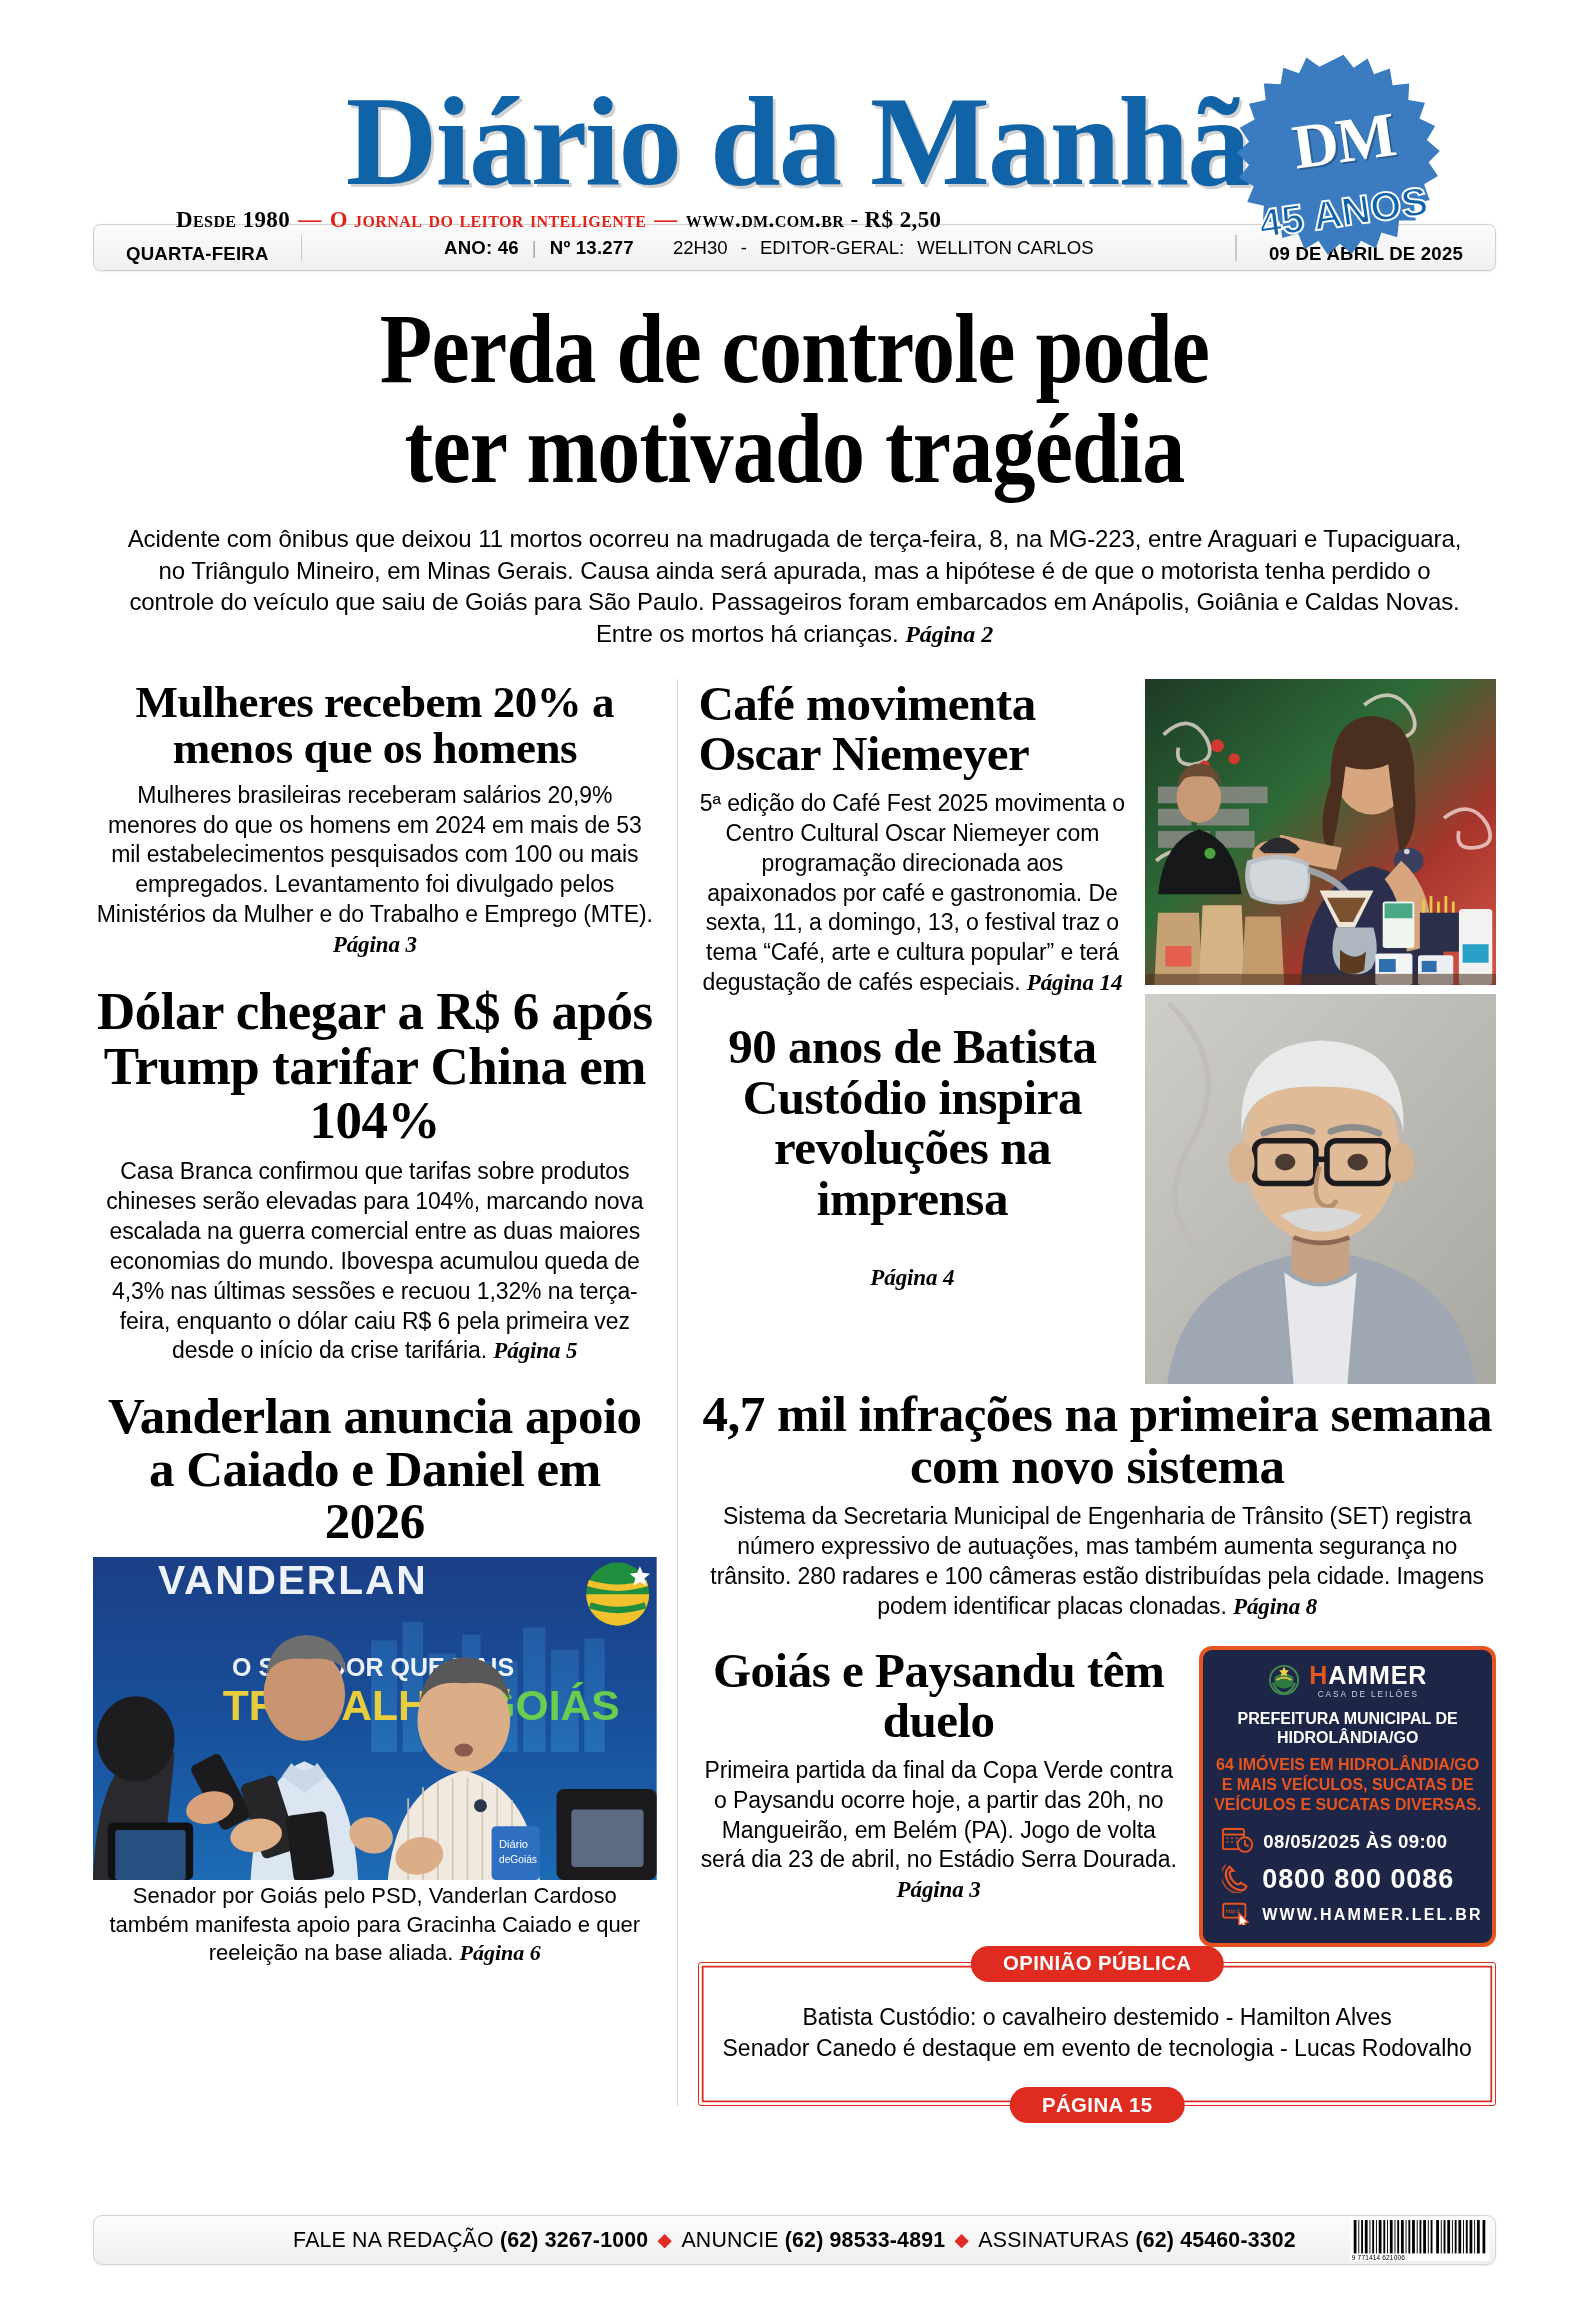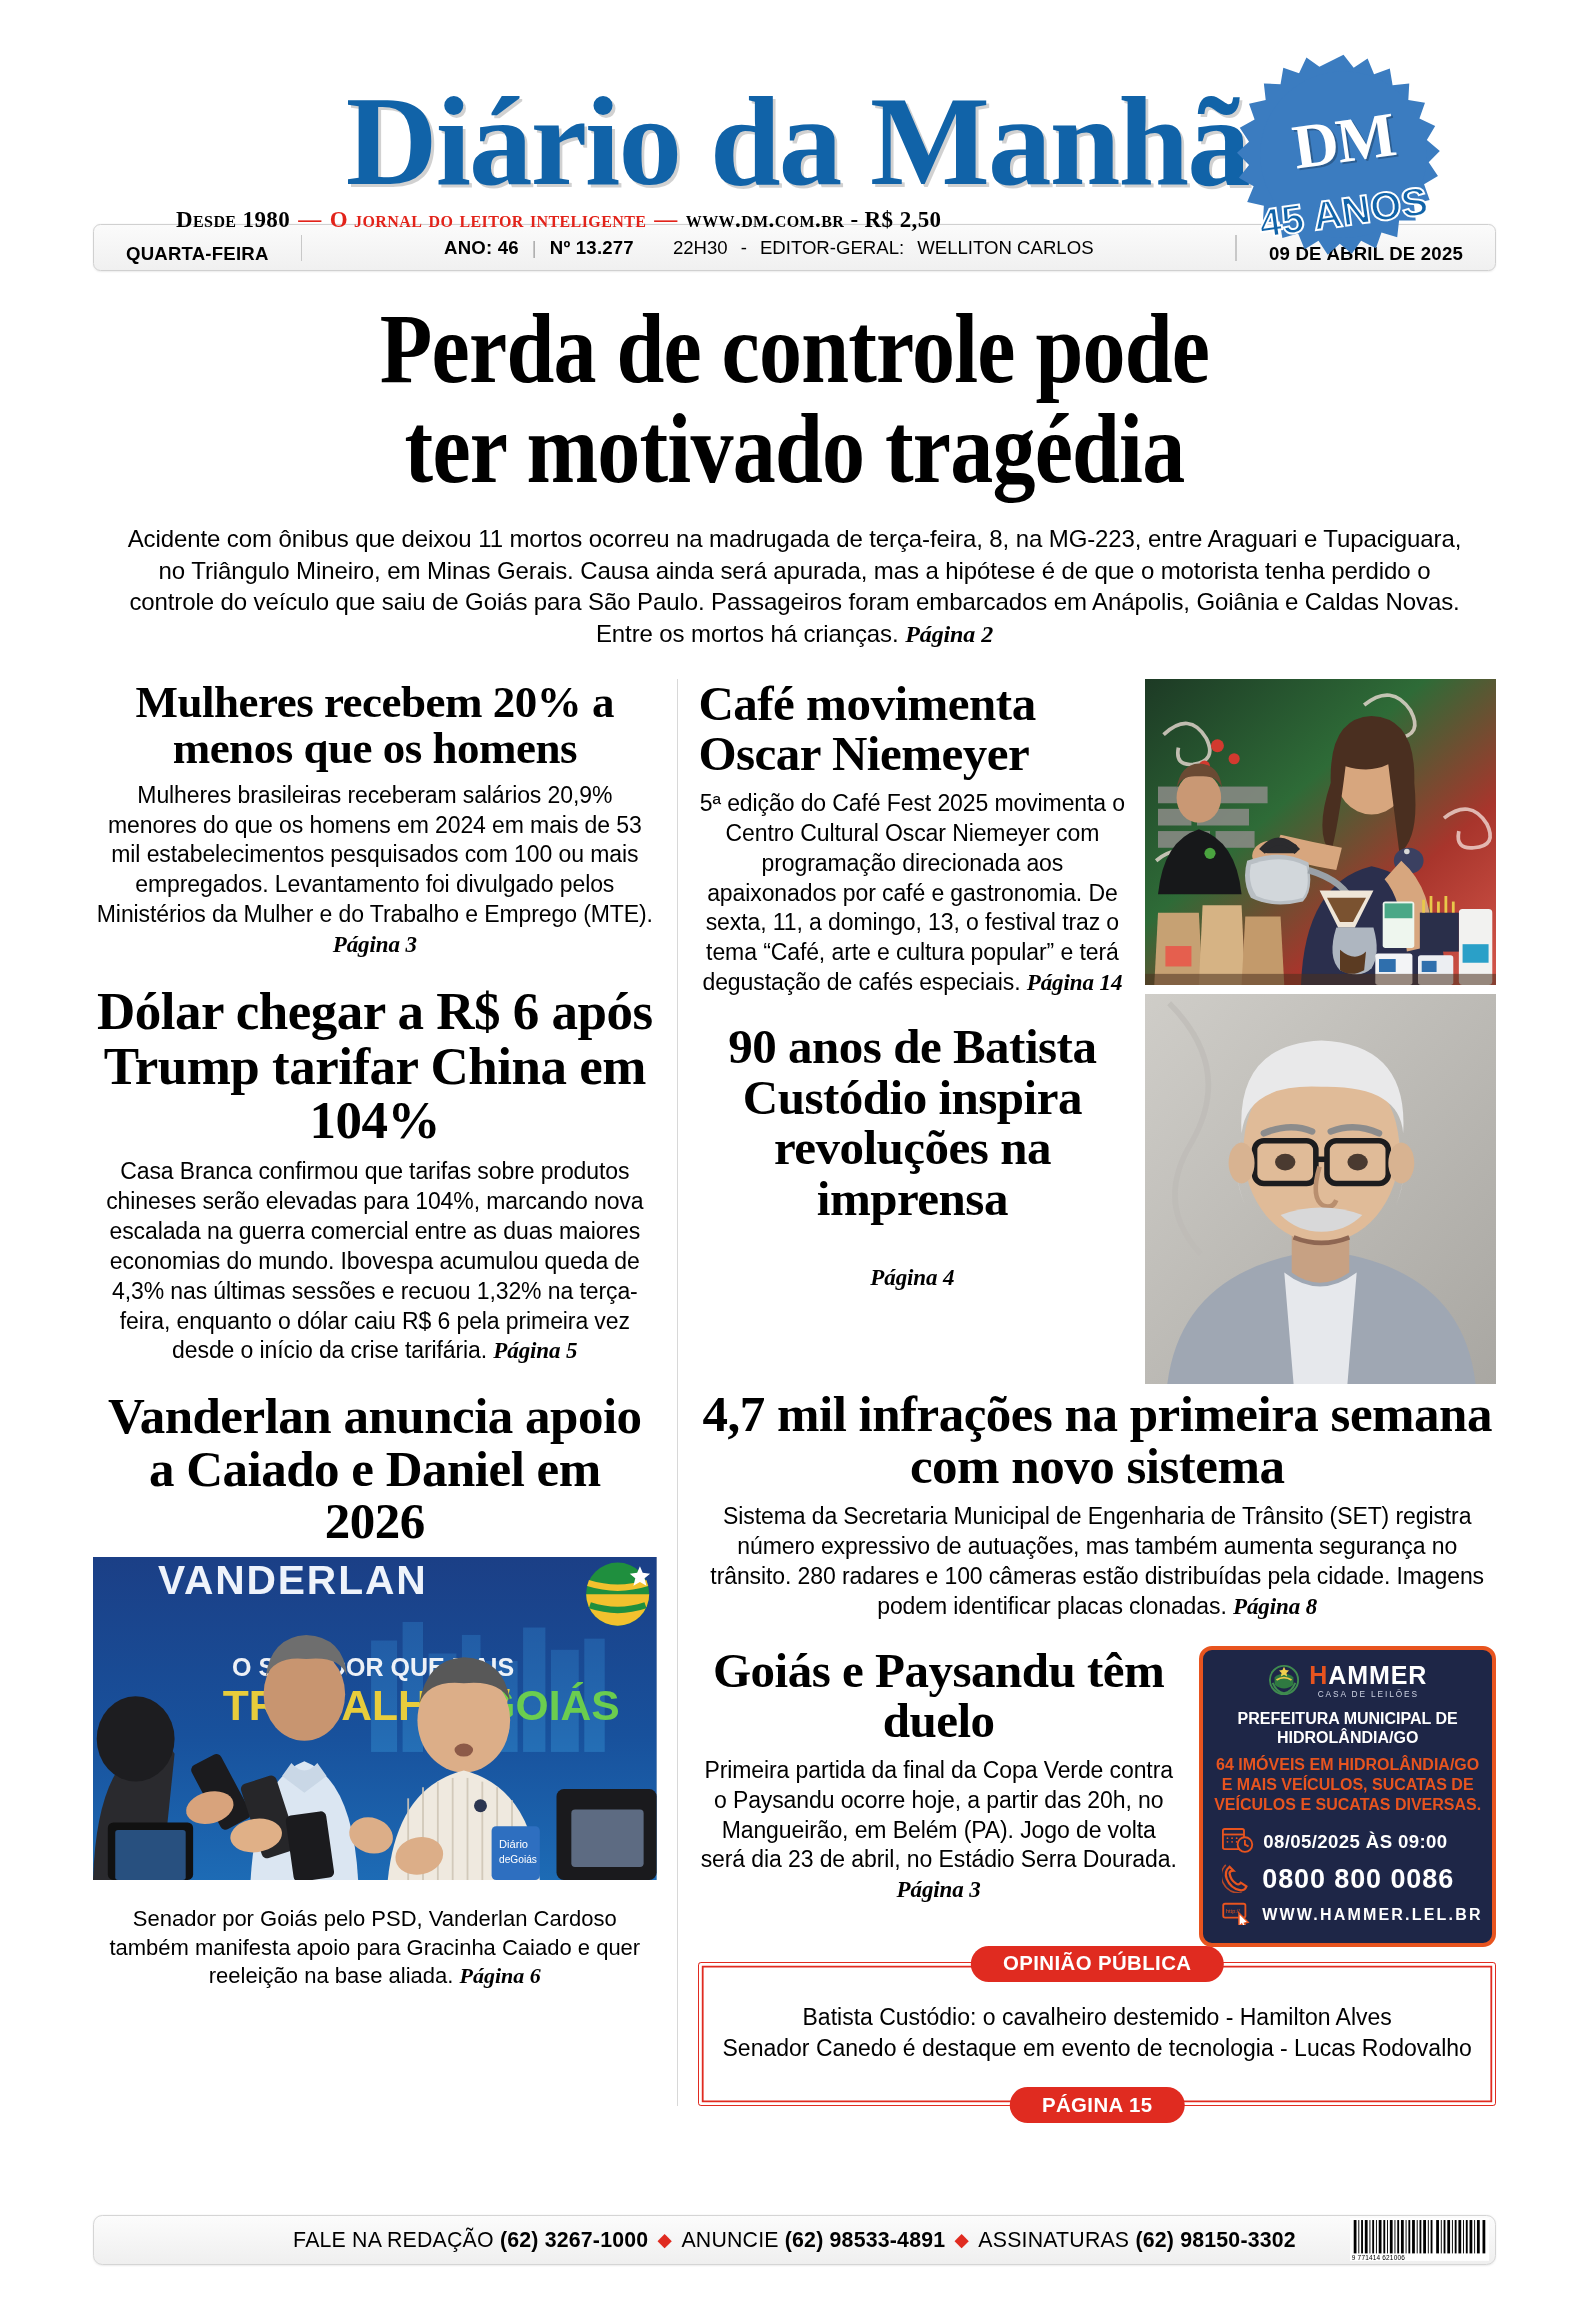--- a/index.html
+++ b/index.html
@@ -172,21 +172,21 @@
   }
   .story { margin-bottom: 24px; }
 
   
   .photo { position: relative; overflow: hidden; background:#ddd; }
   .caption {
     font-family: "Liberation Sans Narrow", "Liberation Sans", sans-serif;
     font-size: 22px;
     line-height: 1.3;
     text-align: center;
-    margin-top: 25px;
+    margin-top: 2px;
   }
 
   
   .right-top { display: flex; gap: 18.6px; }
   .right-top .txtcol { flex: 1 1 auto; }
   .right-top .imgcol { flex: 0 0 351px; }
 
   
   .lower-right { display:flex; gap: 20.4px; align-items: flex-start; margin-top: 5.6px;}
   .lower-left-block { flex: 1 1 auto; }
@@ -734,21 +734,21 @@
       </div>
 
     </div>
   </div>
 
   <div class="footer">
     <span>FALE NA REDAÇÃO</span>&nbsp;<b>(62) 3267-1000</b>
     <span class="diamond">◆</span>
     <span>ANUNCIE</span>&nbsp;<b>(62) 98533-4891</b>
     <span class="diamond">◆</span>
-    <span>ASSINATURAS</span>&nbsp;<b>(62) 98150-3302</b>
+    <span>ASSINATURAS</span>&nbsp;<b>(62) 45460-3302</b>
 
     <div class="barcode">
       <svg width="139" height="43" viewBox="0 0 150 46" aria-hidden="true" style="font-size:23px">
         <rect width="150" height="46" fill="#fff"></rect>
         <g fill="#000">
           <rect x="4" y="2" width="3" height="36"></rect>
             <rect x="9" y="2" width="1" height="36"></rect>
           <rect x="12" y="2" width="2" height="36"></rect>
             <rect x="16" y="2" width="3" height="36"></rect>
           <rect x="21" y="2" width="1" height="36"></rect>

